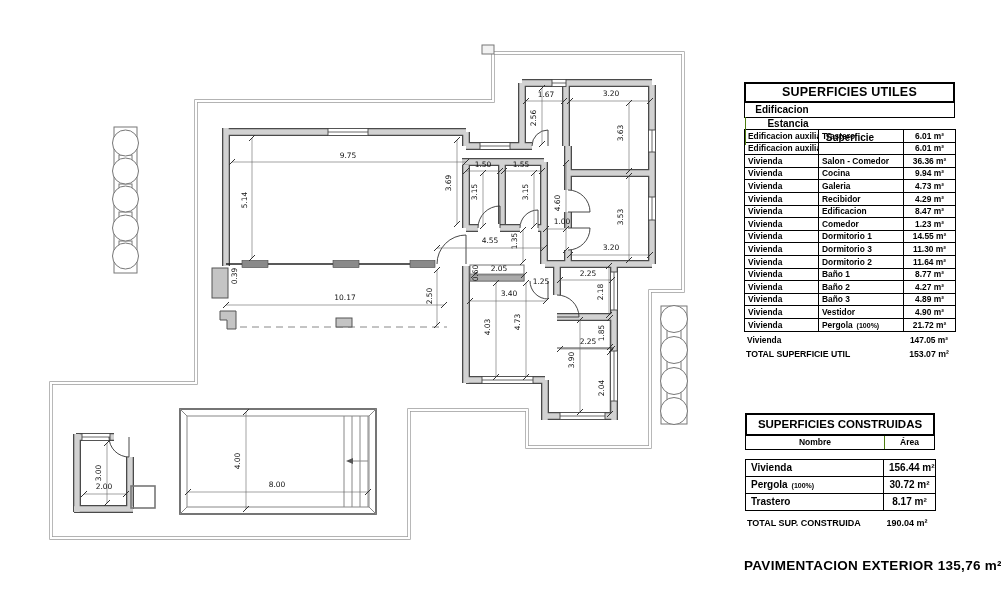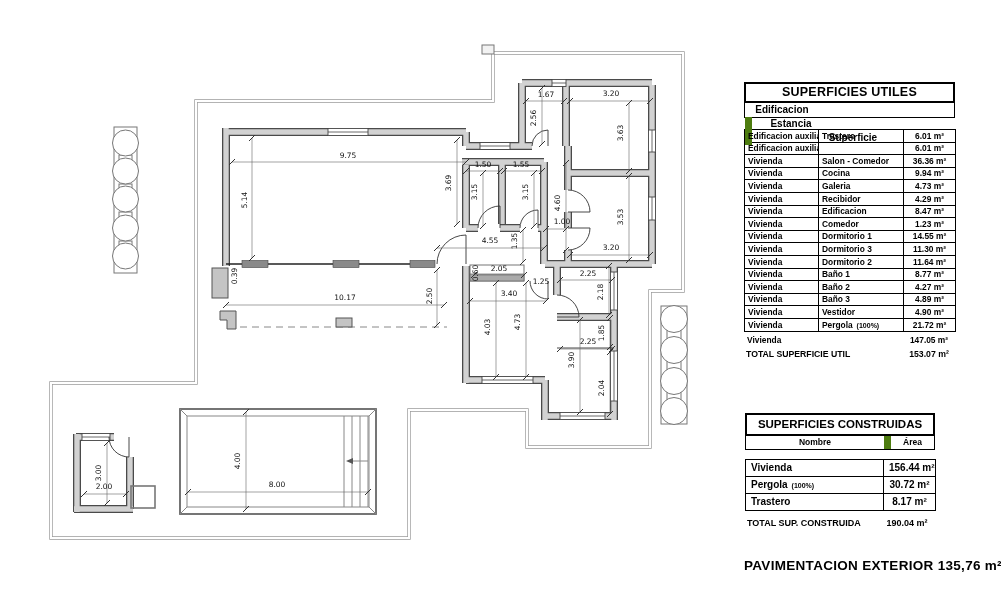--- a/index.html
+++ b/index.html
@@ -31,21 +31,21 @@
   
   .t1{position:absolute;left:744px;top:82px;width:211px;}
   .t2{position:absolute;left:745px;top:413px;width:190px;}
   .t-title{border:2px solid #000;text-align:center;font-weight:bold;}
   .t1 .t-title{height:17px;line-height:17px;font-size:12.5px;letter-spacing:0.2px;}
   .t2 .t-title{height:19px;line-height:19px;font-size:11.5px;}
   .t-head{display:flex;border:1.5px solid #000;border-top:none;font-weight:bold;}
   .t1 .t-head{height:14px;line-height:14px;font-size:10px;flex-direction:column;}
   .t2 .t-head{height:13px;line-height:13px;font-size:8.5px;align-items:center;}
   .t-head .hc{text-align:center;box-sizing:border-box;}
-  .t-head .hc + .hc{border-left:7px solid #4d7c0f;}
+  .t-head .hc + .hc{border-left:1px solid #4d7c0f;}
   .rows-wrap{margin-top:11px;}
   .t2 .rows-wrap{margin-top:9px;}
   table.rows{width:100%;border-collapse:collapse;table-layout:fixed;}
   table.rows td{border:1px solid #000;padding:0 3px;font-weight:bold;white-space:nowrap;
                 overflow:hidden;line-height:1;}
   .t1 table.rows td{height:11.6px;font-size:8.4px;}
   .t2 table.rows td{border-width:1.5px;height:16px;font-size:10px;padding:0 5px;}
   td.val{text-align:center;padding:0 1px;}
   .note{font-size:7px;font-weight:bold;}
   .t-sub{display:flex;margin-top:2px;font-weight:bold;font-size:8.4px;line-height:12px;}

